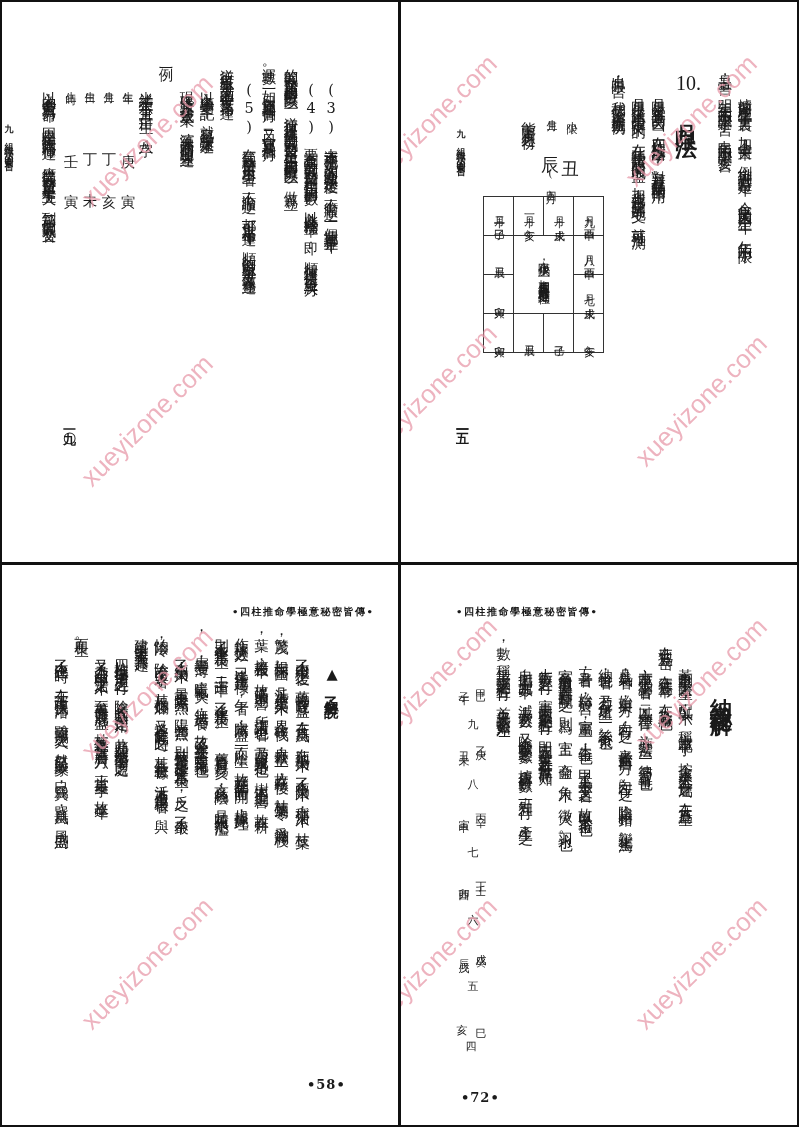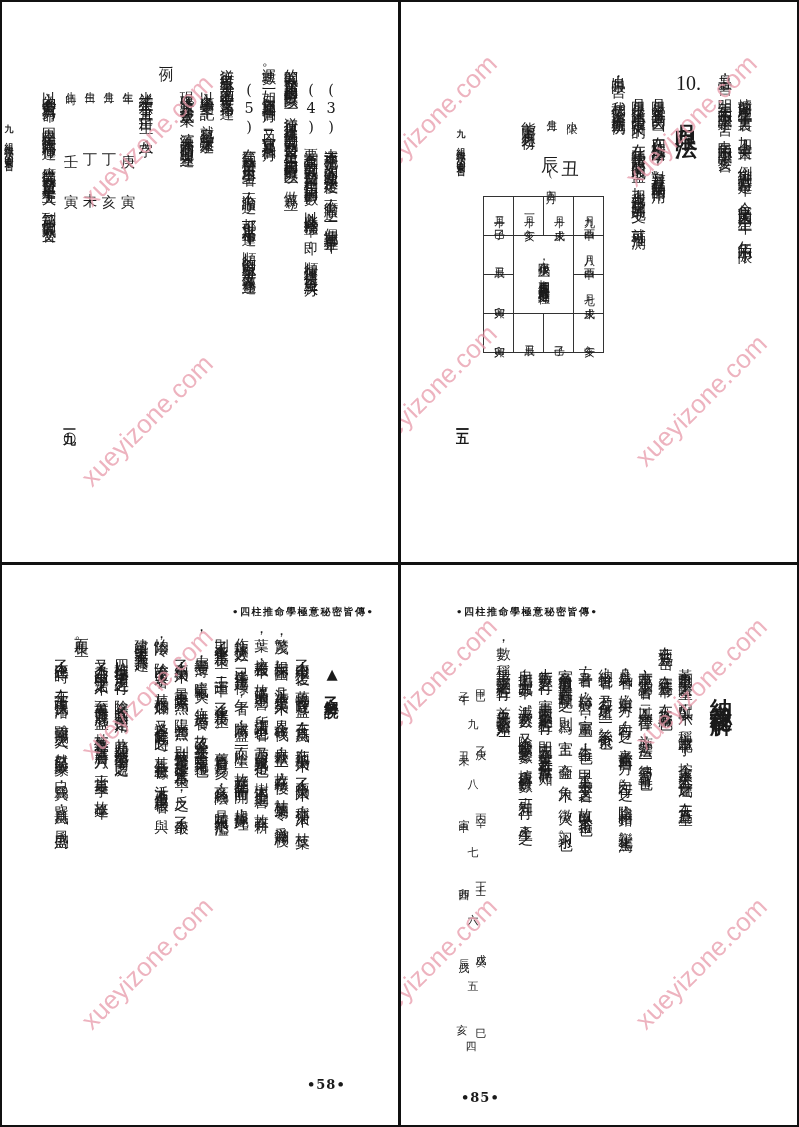--- a/index.html
+++ b/index.html
@@ -177,19 +177,19 @@
   <div class="col small" style="left:66px; top:340px;">六</div>
 
   <div class="col small" style="left:74px; top:380px;">戊癸</div>
   <div class="col small" style="left:57px; top:385px;">辰戌</div>
   <div class="col small" style="left:66px; top:408px;">五</div>
 
   <div class="col small" style="left:74px; top:455px;">巳</div>
   <div class="col small" style="left:55px; top:450px;">亥</div>
   <div class="col small" style="left:64px; top:468px;">四</div>
 
-  <div class="pnum" style="left:60px; top:525px;">•85•</div>
+  <div class="pnum" style="left:60px; top:525px;">•72•</div>
 
   <div class="watermark" style="left:-20px; top:160px;">xueyizone.com</div>
   <div class="watermark" style="left:250px; top:160px;">xueyizone.com</div>
   <div class="watermark" style="left:-20px; top:440px;">xueyizone.com</div>
   <div class="watermark" style="left:250px; top:440px;">xueyizone.com</div>
 </div>
 
 </body></html>

